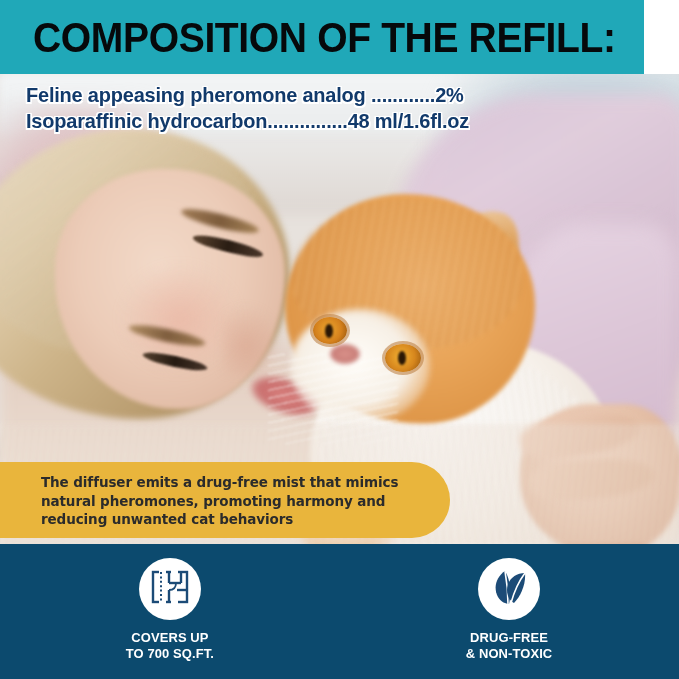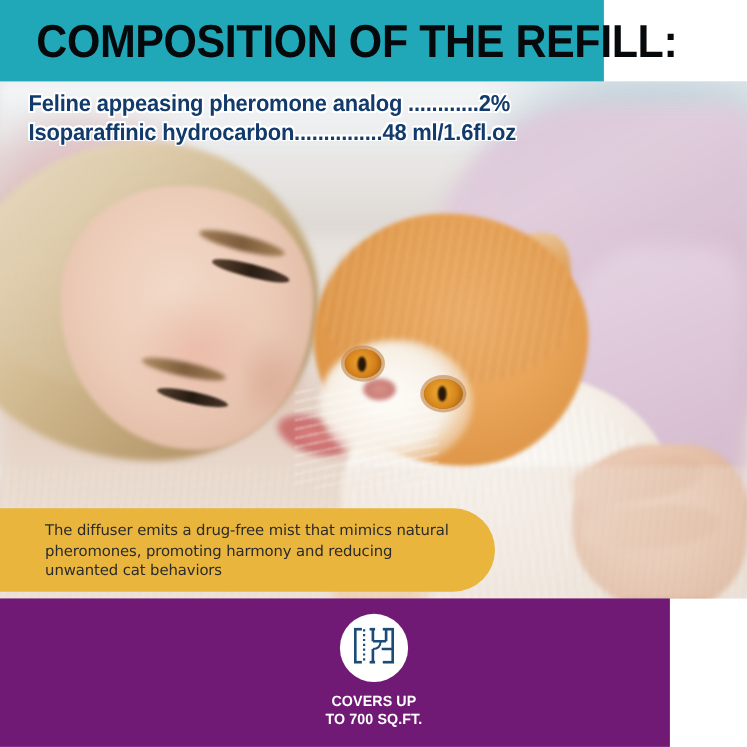--- a/index.html
+++ b/index.html
@@ -17,21 +17,21 @@
     height: 679px;
     overflow: hidden;
     background: #ffffff;
   }
 
   
   .header-band {
     position: absolute;
     left: 0;
     top: 0;
-    width: 549px;
+    width: 644px;
     height: 74px;
     background: #20a8b8;
     z-index: 6;
   }
   .header-title {
     position: absolute;
     left: 33px;
     top: 15px;
     font-family: "Liberation Sans Narrow", "Liberation Sans", sans-serif;
     font-size: 42px;
@@ -384,41 +384,42 @@
   
   .callout {
     position: absolute;
     left: 0;
     top: 462px;
     width: 450px;
     height: 76px;
     background: #e9b53c;
     border-radius: 0 40px 40px 0;
     z-index: 8;
+    font-weight: bold;
   }
   .callout-text {
     position: absolute;
     left: 41px;
     top: 11px;
     width: 385px;
     font-family: "DejaVu Sans", sans-serif;
     font-size: 13.5px;
     line-height: 18.5px;
     color: #2b2b2b;
     letter-spacing: -0.1px;
   }
 
   
   .feature-band {
     position: absolute;
     left: 0;
     top: 544px;
-    width: 609px;
+    width: 679px;
     height: 135px;
-    background: #701a75;
+    background: #0c4a6e;
     z-index: 6;
   }
   .features {
     position: absolute;
     left: 0; top: 0;
     width: 679px; height: 135px;
     display: flex;
   }
   .feature {
     flex: 1 1 0;
@@ -533,17 +534,33 @@
           </span>
         </div>
         <div class="feature-label">
           <span>COVERS UP</span>
           <span>TO 700 SQ.FT.</span>
         </div>
       </div>
 
 
 
+      <div class="feature">
+        <div class="feature-circle">
+          <span>
+            <svg width="40" height="38" viewBox="0 0 40 38" fill="none">
+              <path d="M16 3 C 7 9 4 20 9 29 C 12 34 17 36 20 36 C 22 28 22 12 16 3 Z" fill="#1c4b77"></path>
+              <path d="M16 3 C 18 14 19 26 19 36" stroke="#ffffff" stroke-width="1.6"></path>
+              <path d="M36 5 C 26 5 18 12 18 22 C 18 29 22 34 25 35 C 32 28 37 16 36 5 Z" fill="#1c4b77"></path>
+              <path d="M36 5 C 30 13 25 24 22 35" stroke="#ffffff" stroke-width="1.6"></path>
+            </svg>
+          </span>
+        </div>
+        <div class="feature-label">
+          <span>DRUG-FREE</span>
+          <span>&amp; NON-TOXIC</span>
+        </div>
+      </div>
 
     </div>
   </div>
 
 </div>
 
 </body></html>

